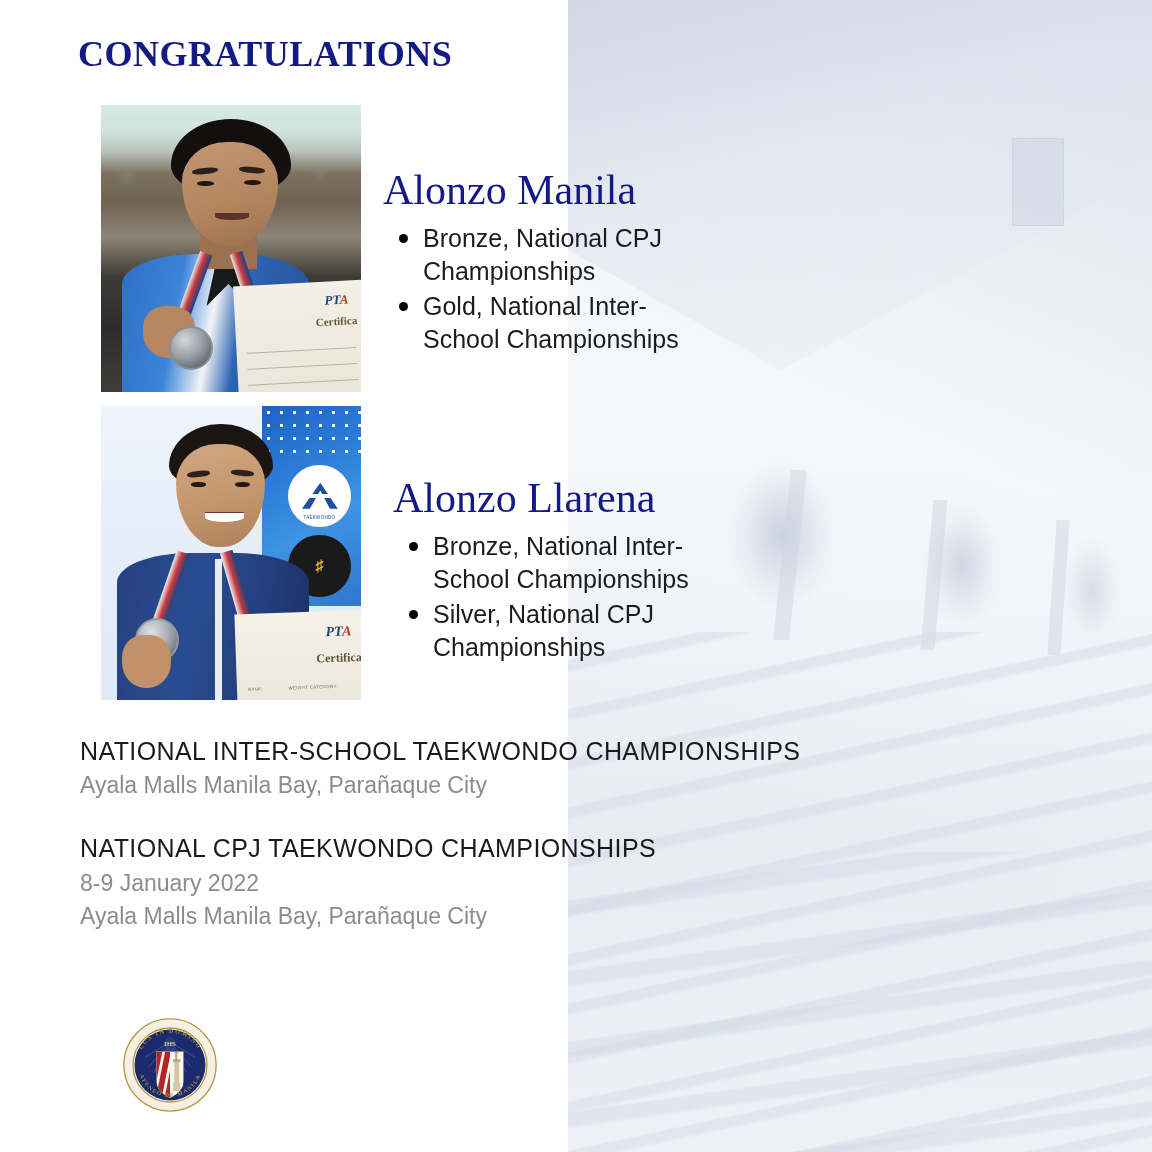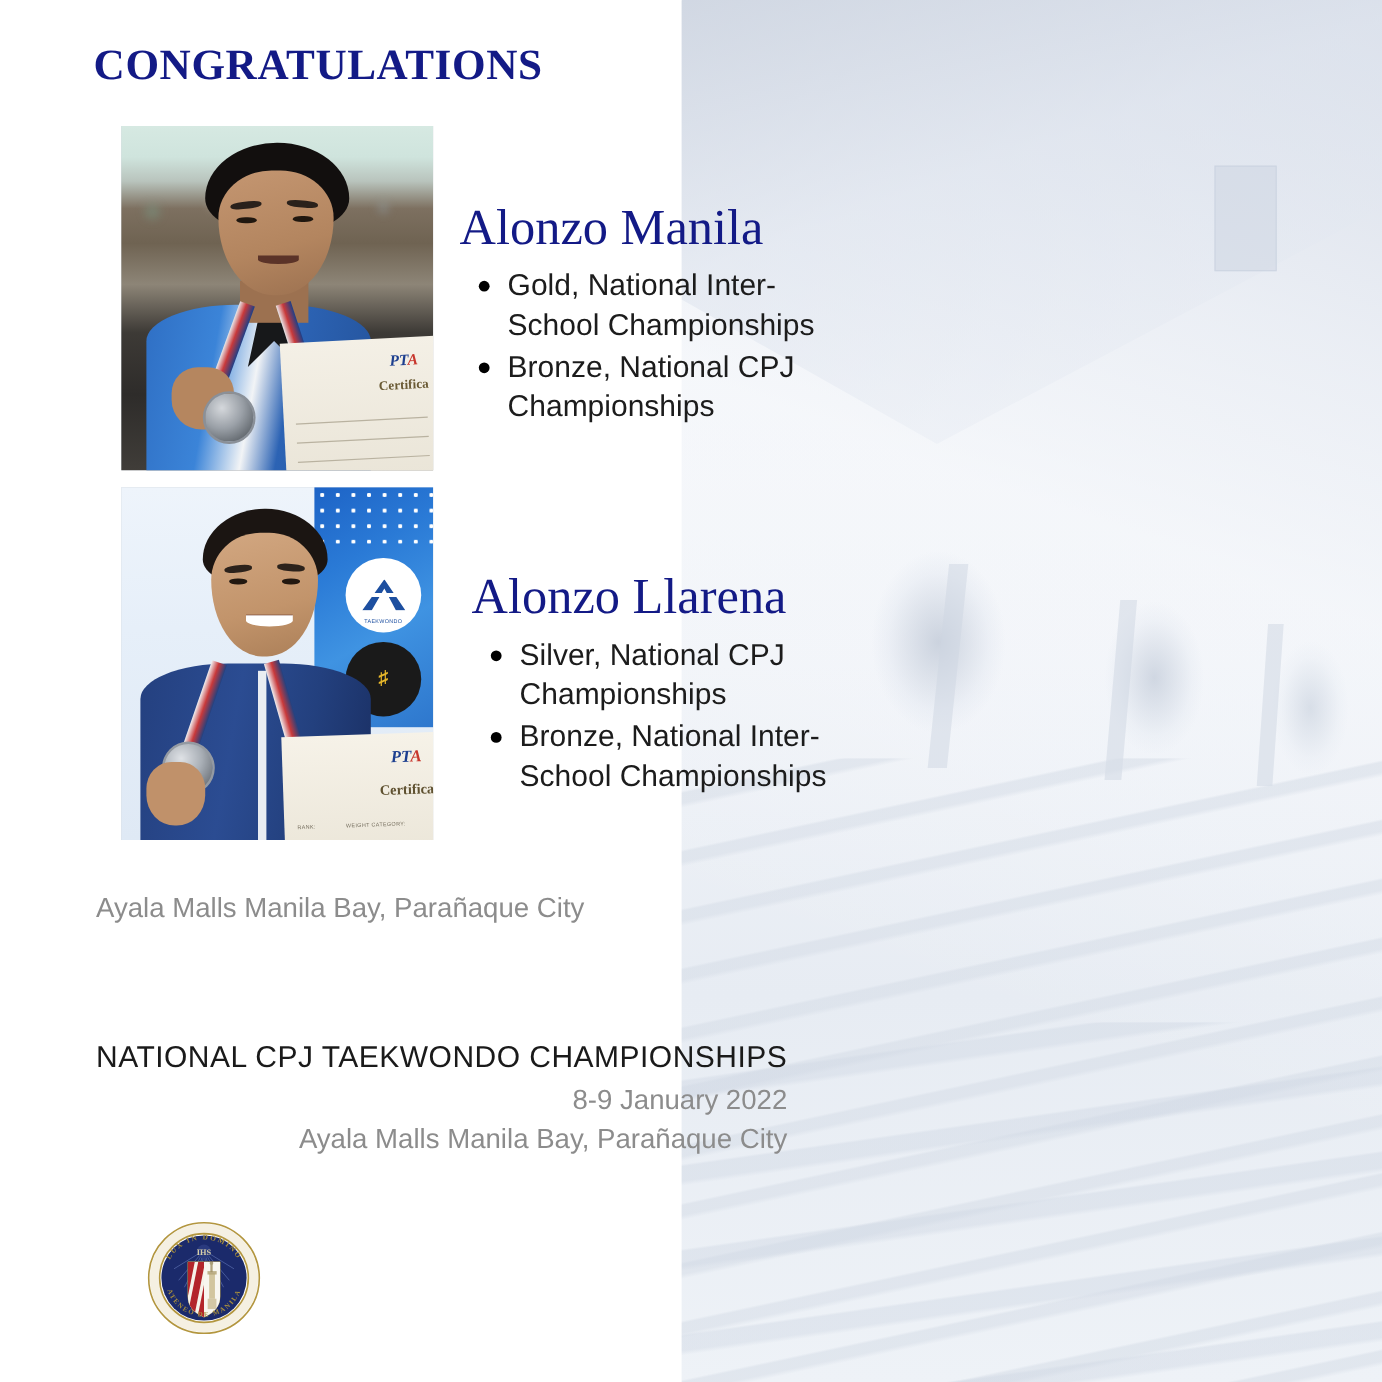--- a/index.html
+++ b/index.html
@@ -468,22 +468,22 @@
           <div class="line" style="top:86%; width:84%;"></div>
         </div>
         <div class="hand"></div>
         <div class="medal"></div>
       </div>
     </div>
 
     <div class="ath-name" style="left:383px; top:166px;">Alonzo Manila</div>
 
     <ul class="ach-list" style="left:385px; top:222px; width:320px;">
+      <li>Bronze, National CPJ Championships</li>
       <li>Gold, National Inter-School Championships</li>
-      <li>Bronze, National CPJ Championships</li>
     </ul>
 
     <div class="photo ph2">
       <div class="photo-inner">
         <div class="bg2"></div>
         <div class="banner"></div>
         <div class="dots"></div>
         <div class="logo-tkd">
           <div class="mark"></div>
           <div class="cap">TAEKWONDO</div>
@@ -509,29 +509,30 @@
           <div class="lbl" style="left:38%; top:78%;">WEIGHT CATEGORY:</div>
         </div>
         <div class="medal2"></div>
         <div class="hand2"></div>
       </div>
     </div>
 
     <div class="ath-name" style="left:393px; top:474px;">Alonzo Llarena</div>
 
     <ul class="ach-list" style="left:395px; top:530px; width:310px;">
+      <li>Bronze, National Inter-School Championships</li>
       <li>Silver, National CPJ Championships</li>
-      <li>Bronze, National Inter-School Championships</li>
     </ul>
 
     <div class="event" style="top:737px;">
+      <div class="ev-title">NATIONAL INTER-SCHOOL TAEKWONDO CHAMPIONSHIPS</div>
       <div class="ev-venue">Ayala Malls Manila Bay, Parañaque City</div>
     </div>
 
-    <div class="event" style="top:867px;text-align:right;">
+    <div class="event" style="top:834px;">
       <div class="ev-title">NATIONAL CPJ TAEKWONDO CHAMPIONSHIPS</div>
       <div class="ev-date">8-9 January 2022</div>
       <div class="ev-venue">Ayala Malls Manila Bay, Parañaque City</div>
     </div>
 
     <div class="brand">
       <svg class="seal" viewBox="0 0 100 100">
         <circle cx="50" cy="50" r="49" fill="#ffffff"></circle>
         <circle cx="50" cy="50" r="48" fill="none" stroke="#b3963f" stroke-width="1.4"></circle>
         <circle cx="50" cy="50" r="38.5" fill="none" stroke="#b3963f" stroke-width="1.4"></circle>

